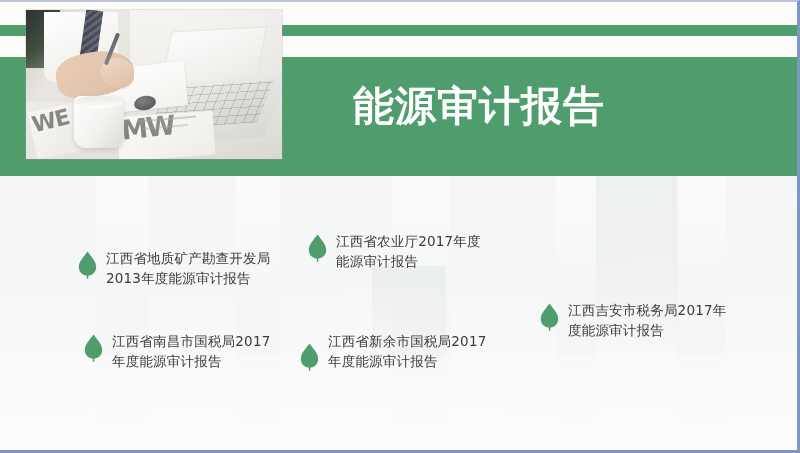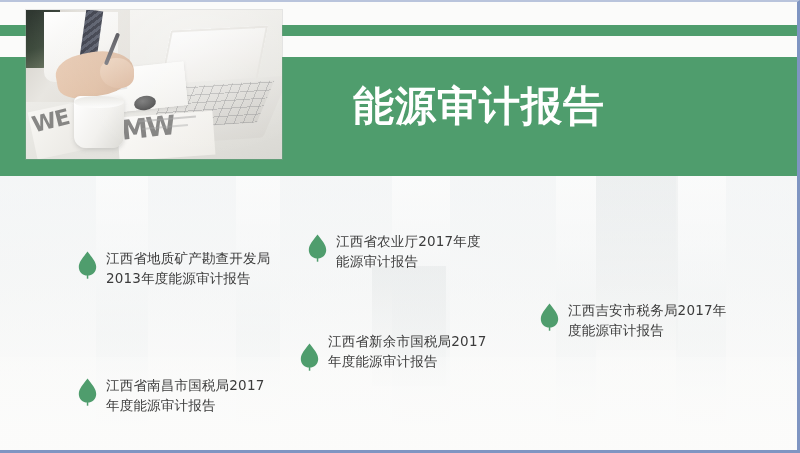--- a/index.html
+++ b/index.html
@@ -273,21 +273,21 @@
     color: #3b3b3b;
     font-family: "DejaVu Sans", "Liberation Sans", sans-serif;
     font-size: 13.5px;
     line-height: 19.5px;
     letter-spacing: .2px;
   }
 
   .item-0 { left: 78px;  top: 230px; width: 200px; margin-top: 17px; }
   .item-1 { left: 308px; top: 230px; width: 180px; }
   .item-2 { left: 540px; top: 299px; width: 190px; }
-  .item-3 { left: 78px;  top: 330px; width: 200px; margin-top: 44px; }
+  .item-3 { left: 84px;  top: 330px; width: 200px; }
   .item-4 { left: 300px; top: 330px; width: 195px; align-items: flex-end; }
 </style>
 </head>
 <body>
 
 <div class="slide">
 
   <div class="bg-photo">
     <div class="bp-base"></div>
     <div class="bp-col" style="left:96px;  width:52px;"></div>

